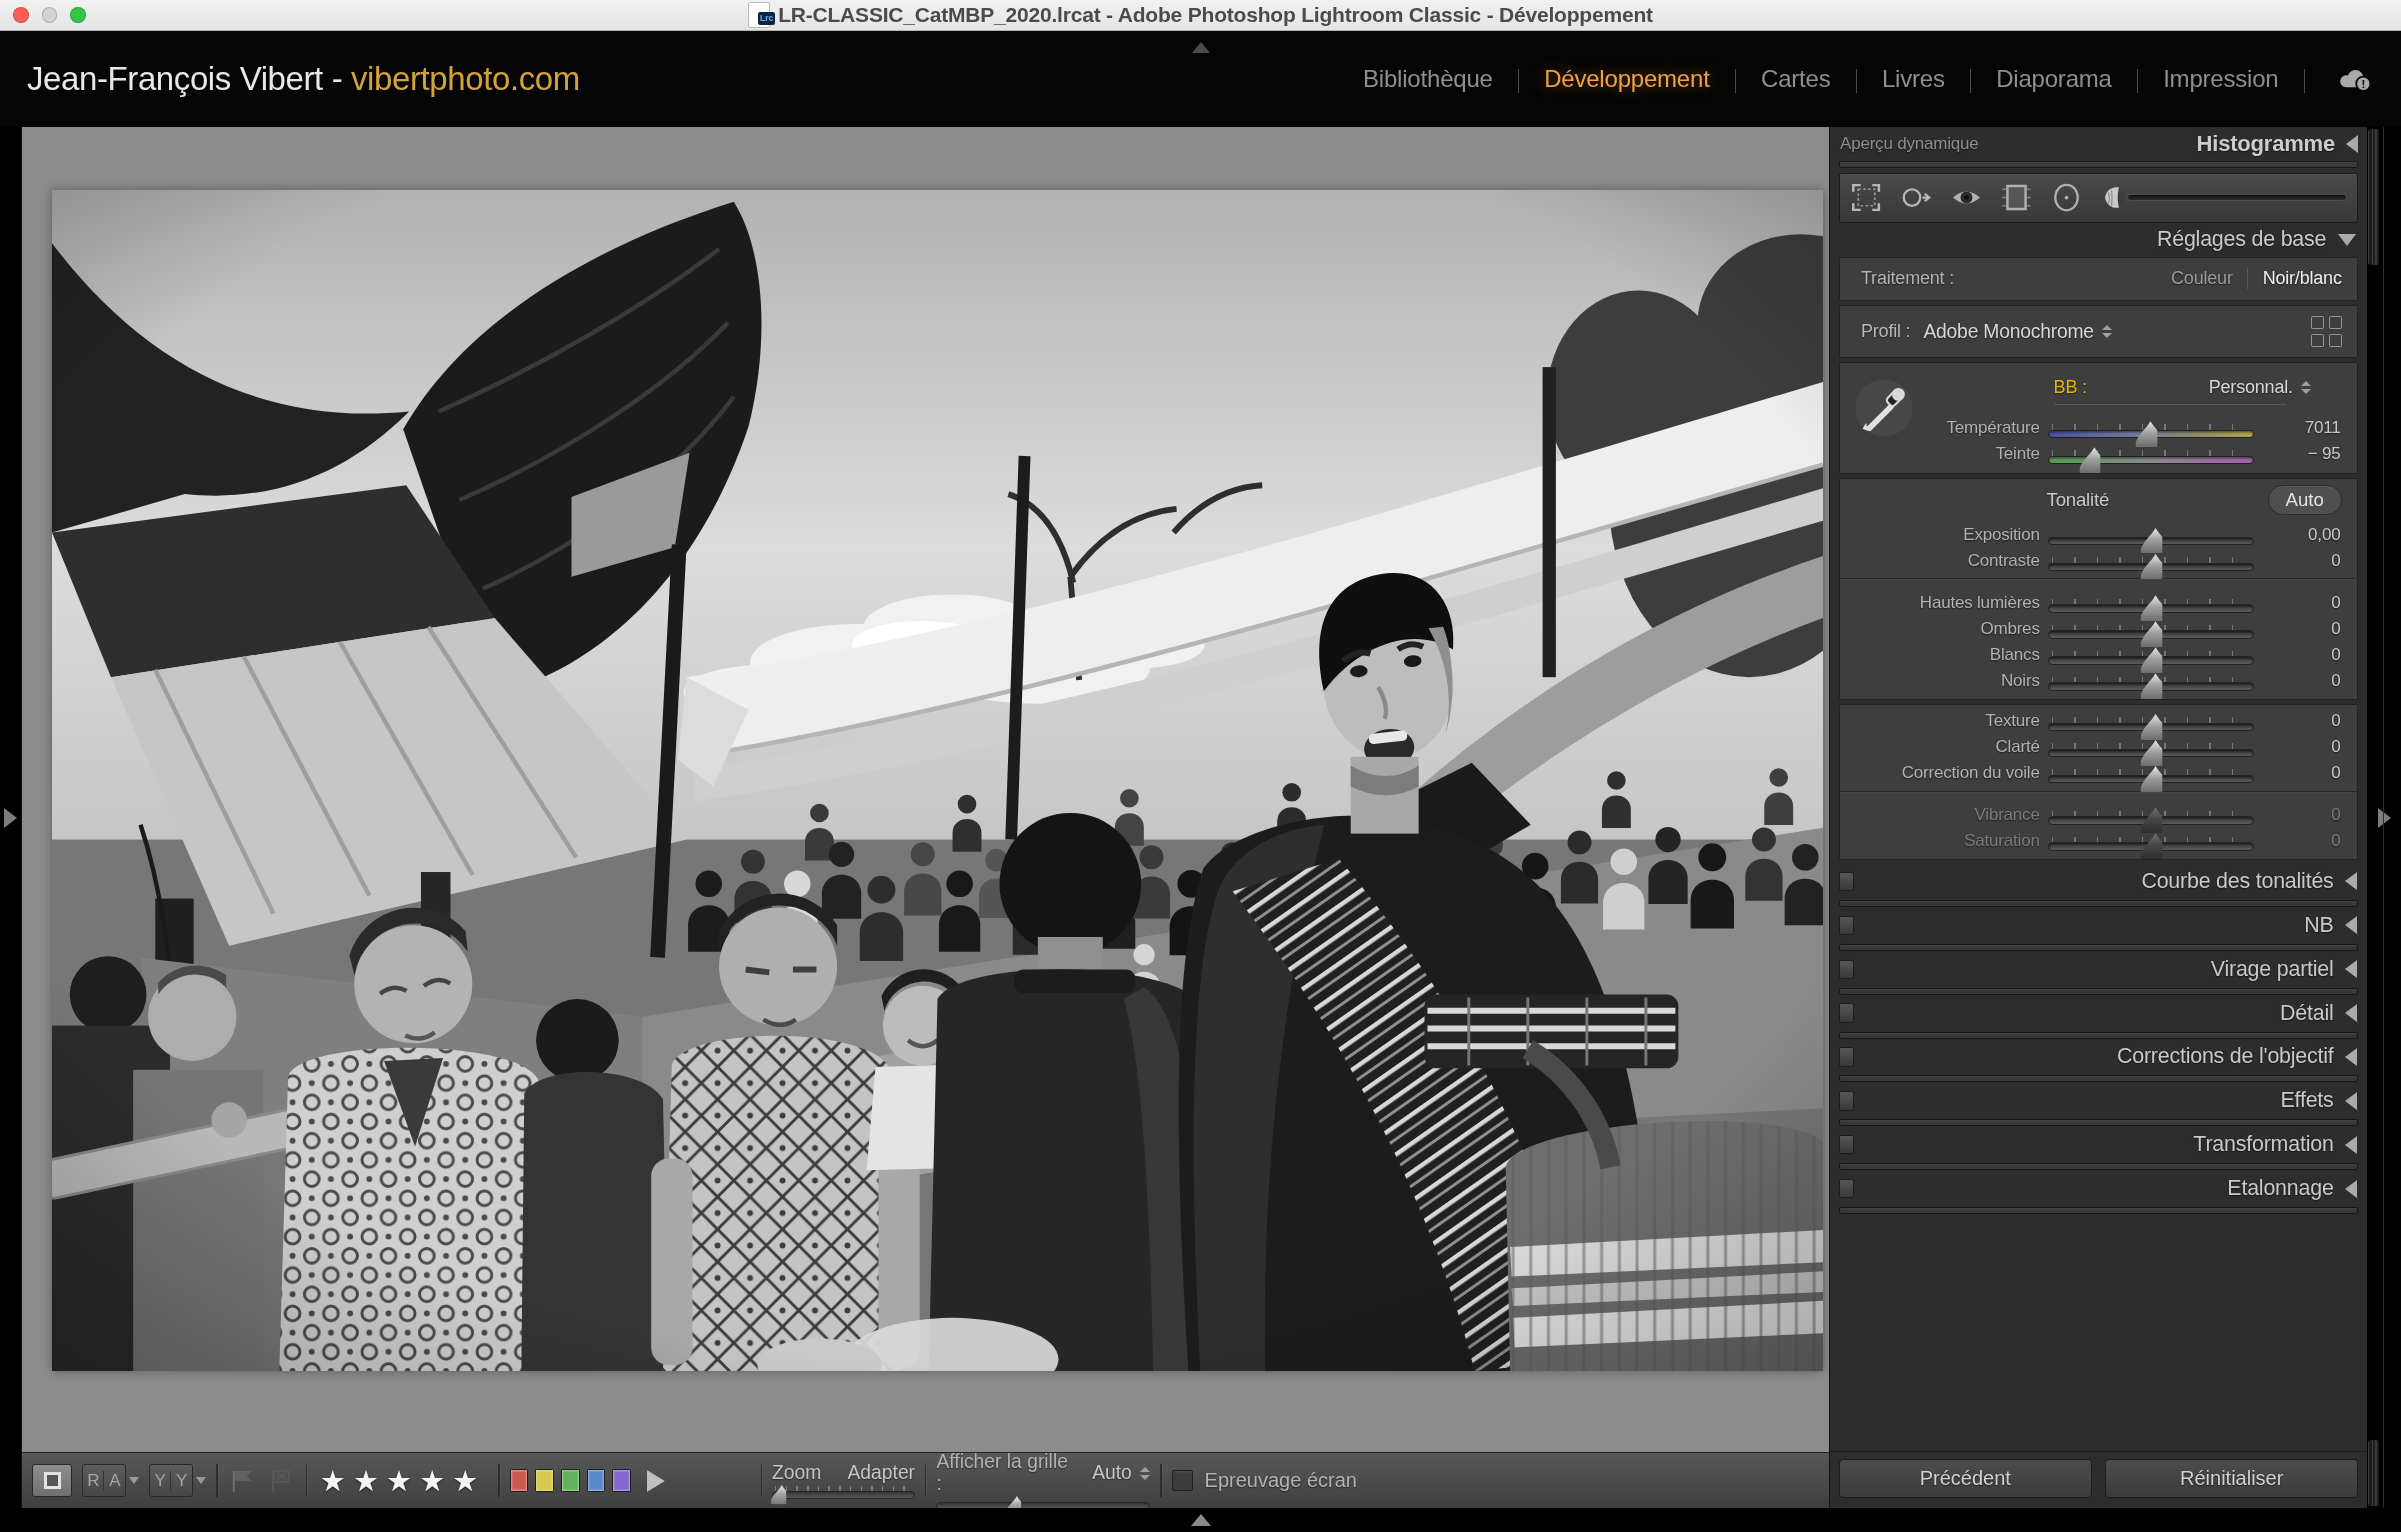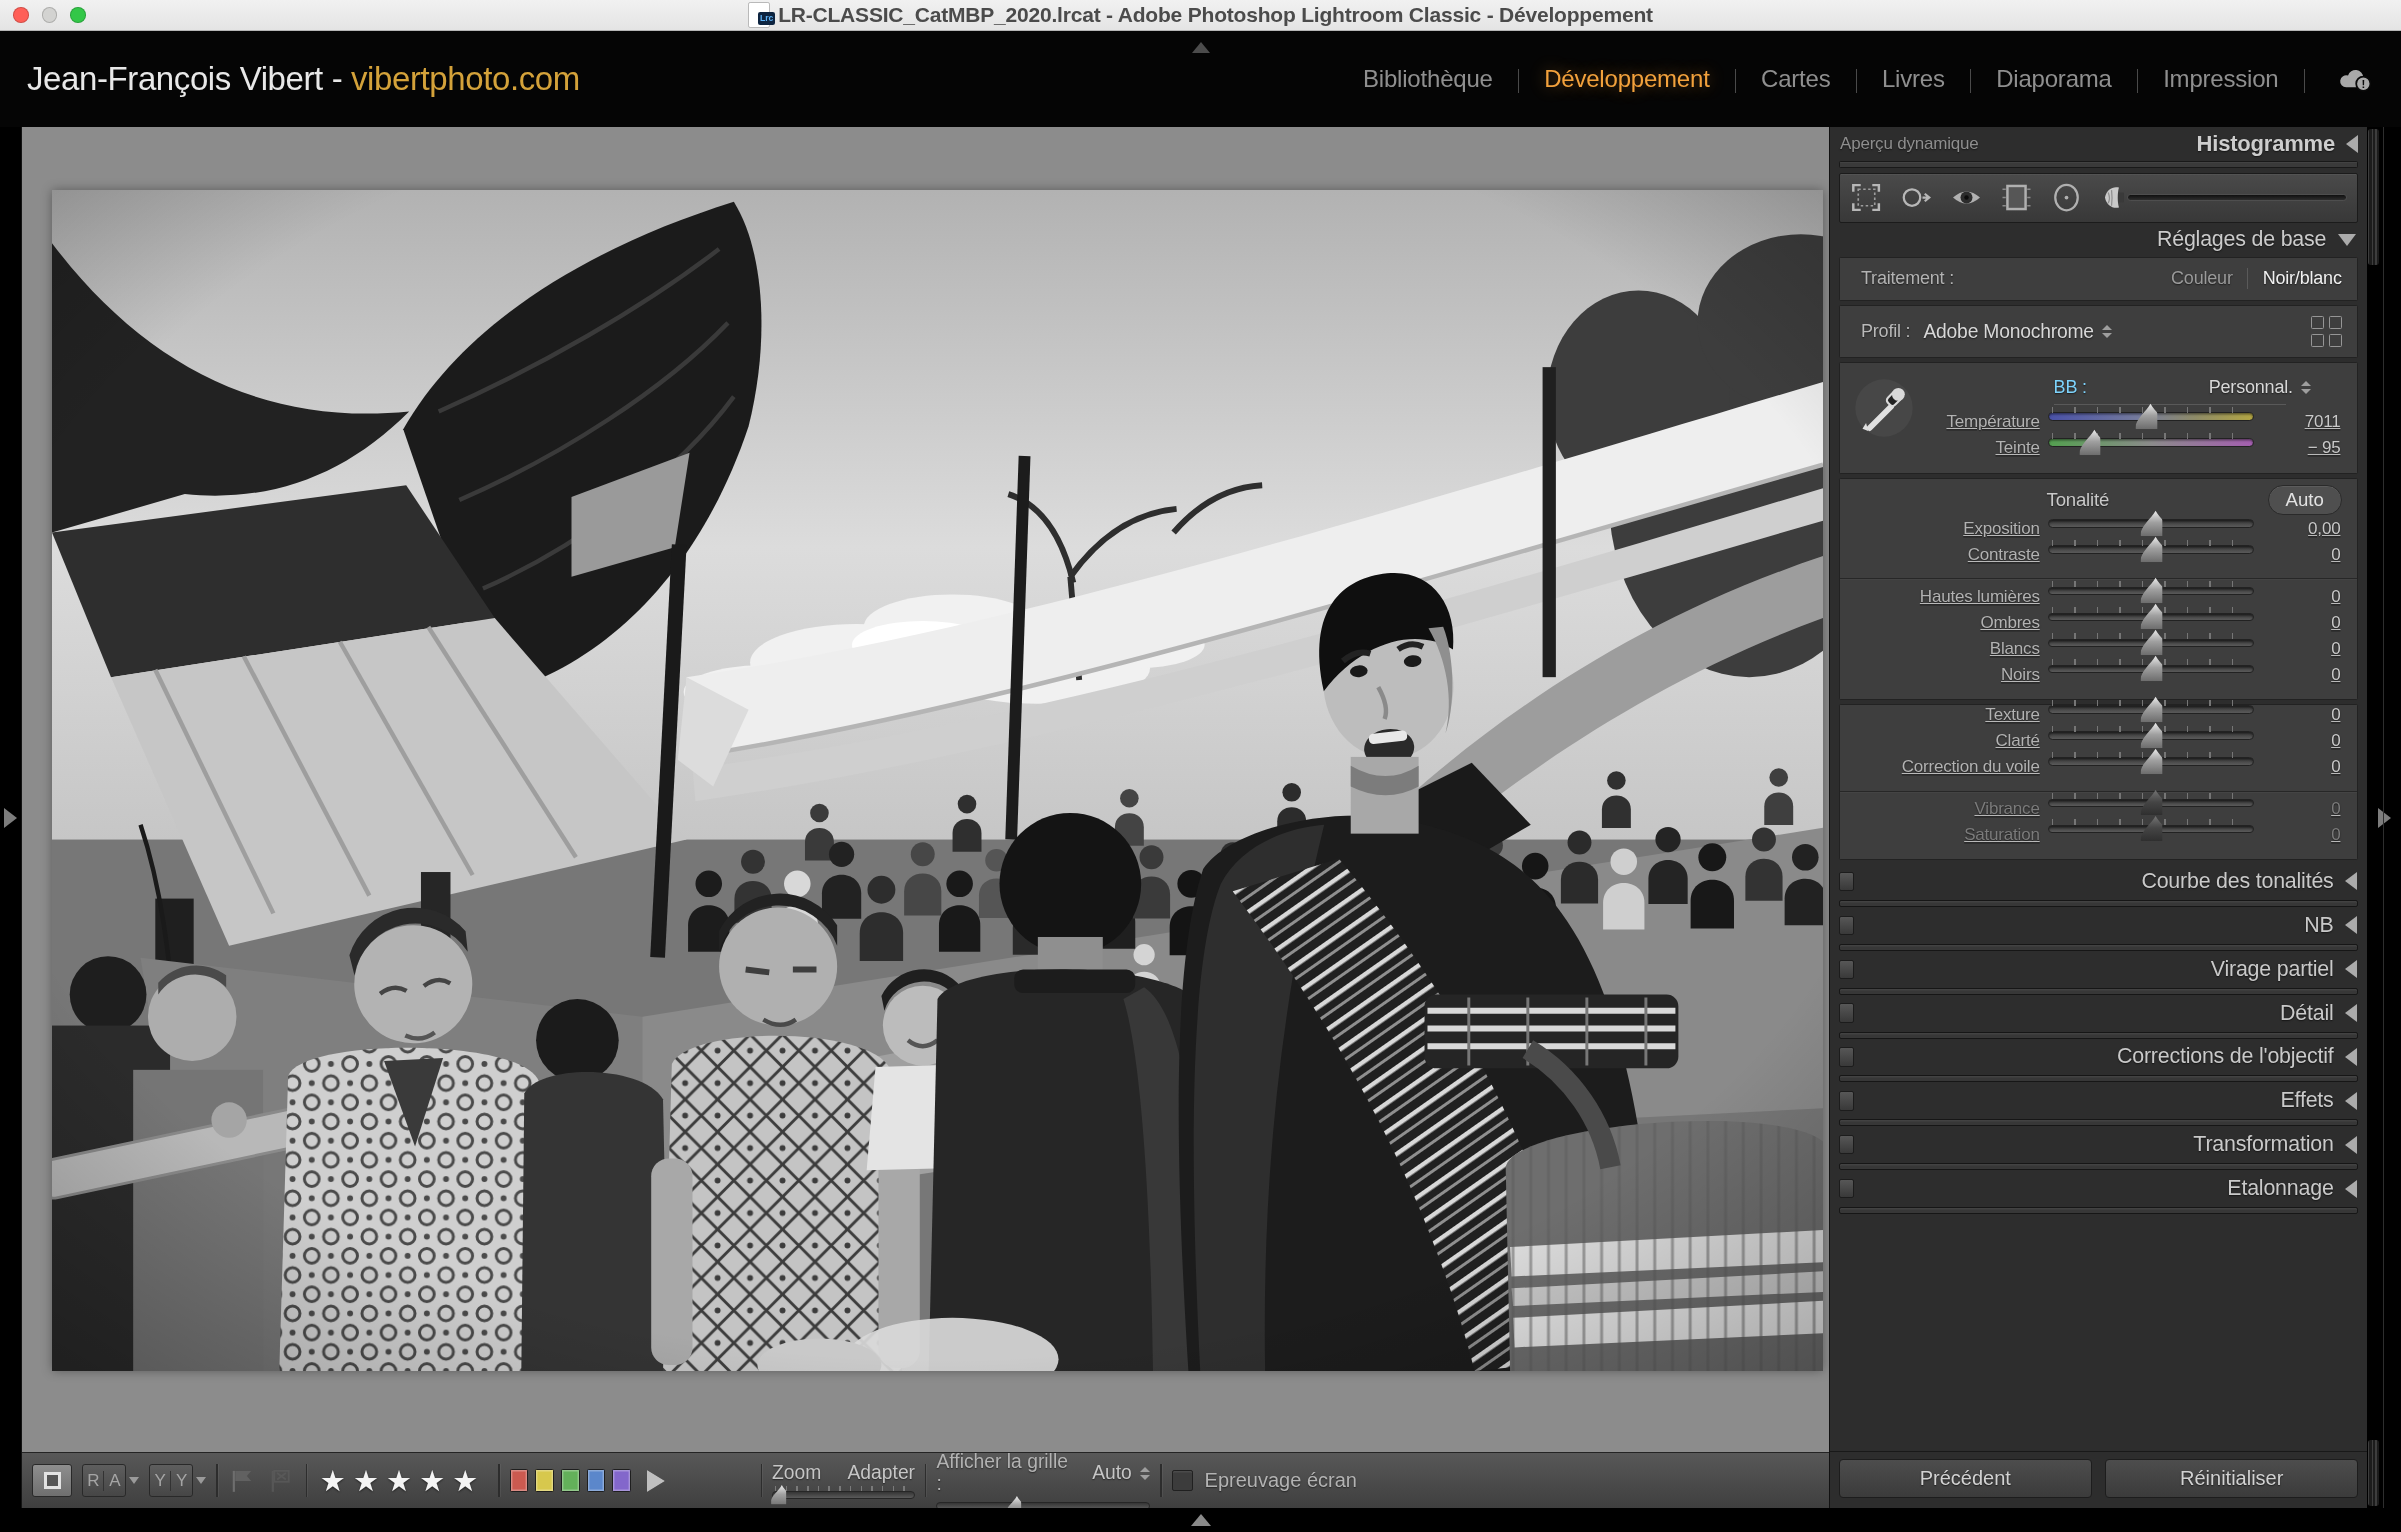--- a/index.html
+++ b/index.html
@@ -127,24 +127,24 @@
   .updown { display:inline-flex; flex-direction:column; margin-left:8.6px; }
   .updown i { display:block; width:0; height:0; border-left:5px solid transparent;
     border-right:5px solid transparent; }
   .updown i.u { border-bottom:5.7px solid #9e9e9e; margin-bottom:2.9px; }
   .updown i.d { border-top:5.7px solid #9e9e9e; }
   .gridicon { display:grid; grid-template-columns:13px 13px; grid-gap:5px; }
   .gridicon span { width:13px; height:13px; border:1.4px solid #969696; border-radius:1.4px; }
   .b3 { position:relative; padding:7.1px 0 8.6px; }
   .dropper { position:absolute; left:11.4px; top:11.4px; }
   .bbrow { display:flex; align-items:center; padding:2.9px 46px 0 214px; font-size:18px; height:31px; }
-  .bbrow .lab { color:#7dd3fc; }
+  .bbrow .lab { color:#eab308; }
   .bbrow .val { color:#d8d8d8; }
   .bbline { margin:2.9px 71px 7.1px 214px; border-top:0.7px solid rgba(255,255,255,.14); }
-  .srow { display:flex; align-items:flex-start; height:26px; padding-left:7.1px; font-size:17px;text-decoration:underline; }
+  .srow { display:flex; align-items:flex-end; height:26px; padding-left:7.1px; font-size:17px; }
   .slbl { width:193px; text-align:right; color:#b2b2b2; white-space:nowrap; }
   .strack { position:relative; width:206px; height:8.6px; margin-left:8.6px; border-radius:5px;
     border:0.7px solid #222; background:linear-gradient(180deg,#333,#5c5c5c);
     box-shadow:inset 0 1.4px 2.1px rgba(0,0,0,.45); }
   .ticks::before { content:""; position:absolute; top:-6.4px; left:2.9px; right:2.9px; height:5.7px;
     background:repeating-linear-gradient(90deg,#767676 0 1.4px,transparent 1.4px 22.5px); }
   .grad-temp { background:linear-gradient(90deg,#4a52a8 0%,#767c9c 45%,#8f8c68 72%,#b3a644 100%); }
   .grad-tint { background:linear-gradient(90deg,#54a050 0%,#8b8b8b 50%,#a45fb0 100%); }
   .thumb { position:absolute; top:50%; width:21.4px; height:26.4px; transform:translate(-50%,-53%);
     background:linear-gradient(180deg,#f0f0f0,#a0a0a0 48%,#6d6d6d);

